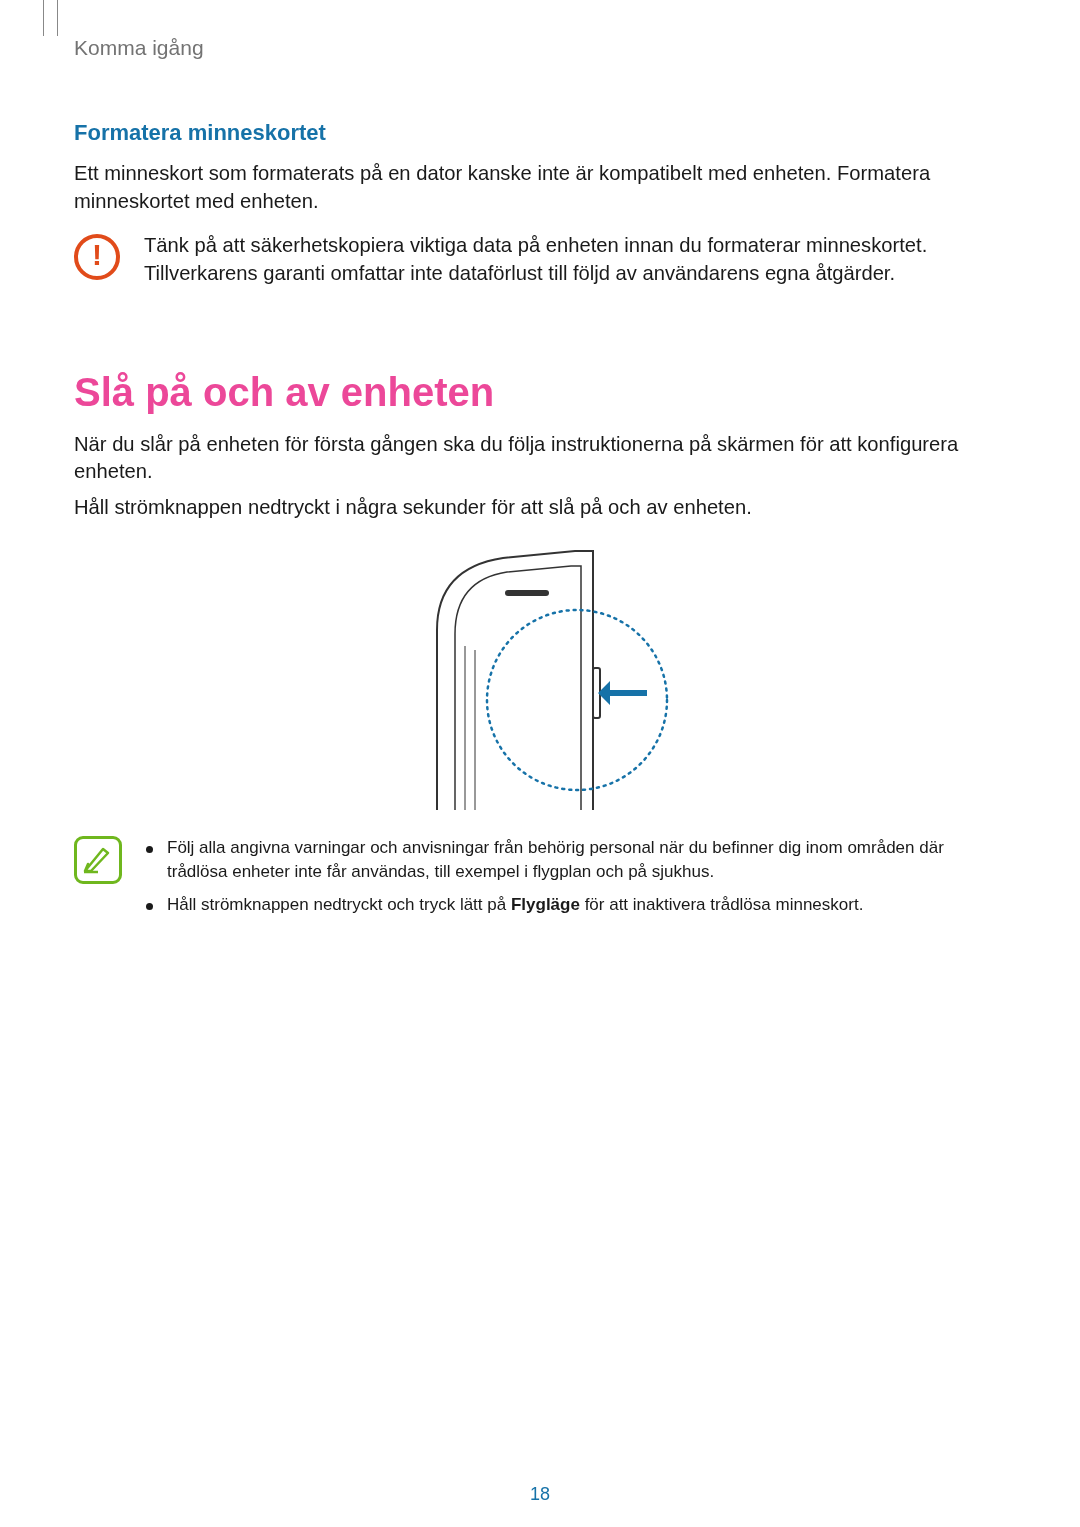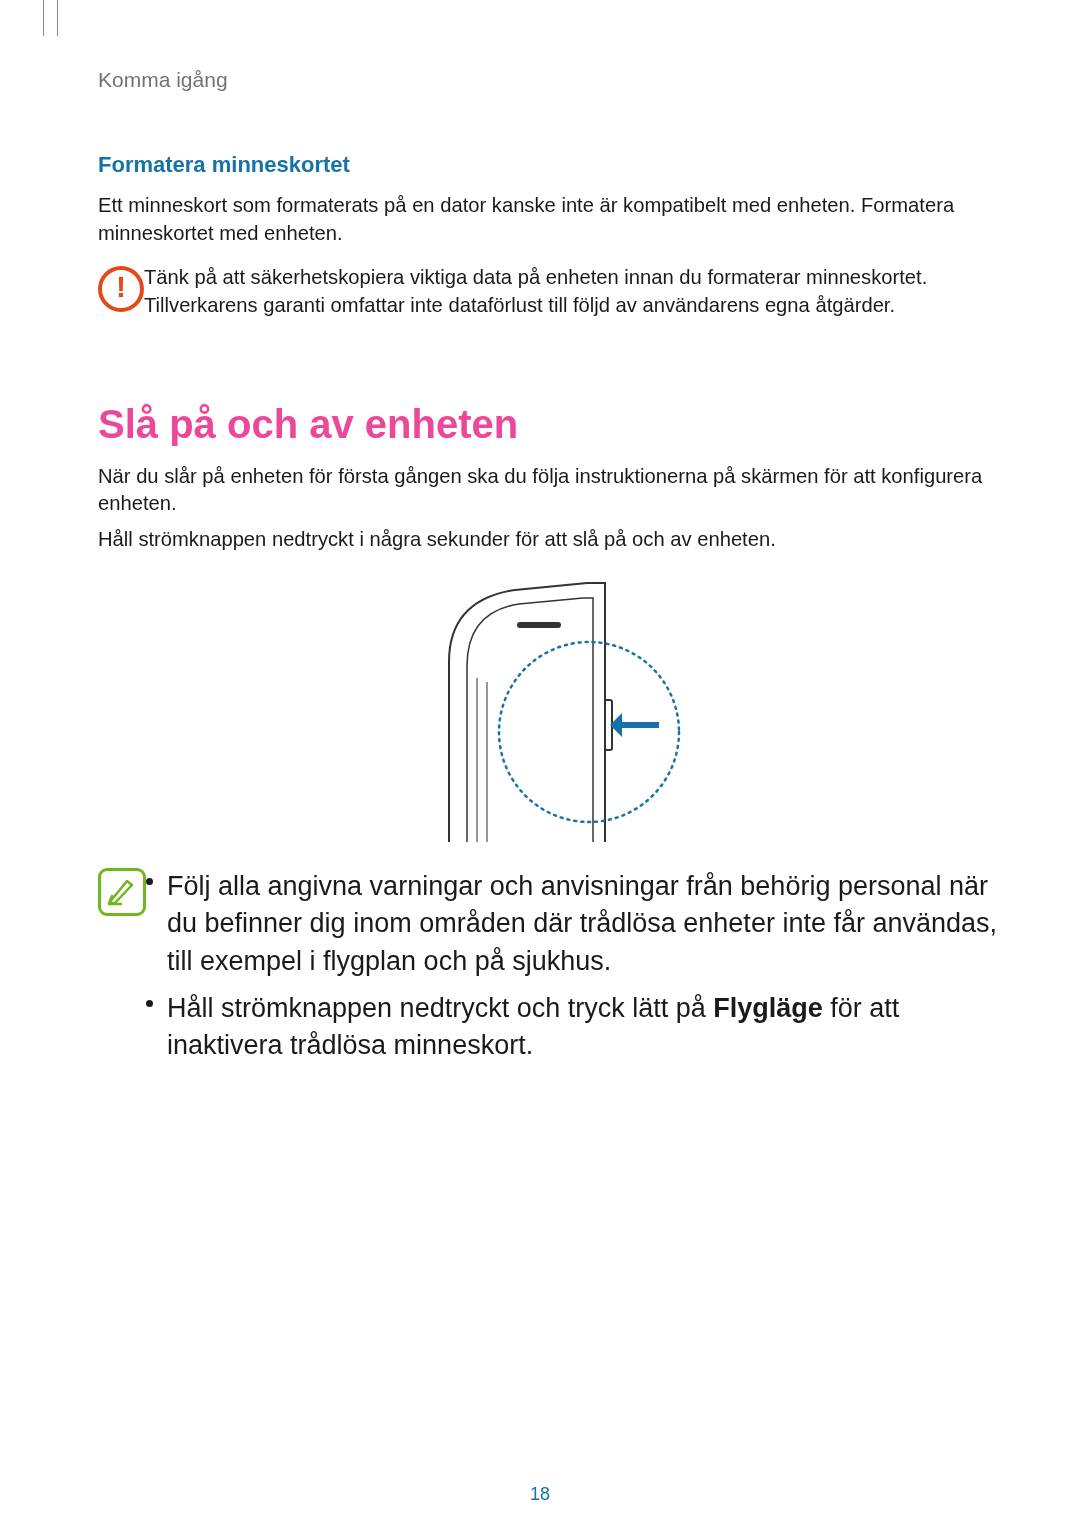--- a/index.html
+++ b/index.html
@@ -16,22 +16,21 @@
   .tabmark {
     position: absolute;
     top: 0;
     left: 43px;
     width: 13px;
     height: 36px;
     border-left: 1px solid #888;
     border-right: 1px solid #888;
   }
   .page {
-    padding: 68px 74px 60px 74px;
-    margin-left: 24px;
+    padding: 36px 74px 60px 74px;
   }
   .chapter {
     color: #737373;
     font-size: 21px;
     margin-bottom: 60px;
   }
   .subhead {
     color: #1672a8;
     font-size: 22px;
     font-weight: 600;
@@ -44,20 +43,21 @@
   }
   .body-text-spaced {
     font-size: 20.2px;
     line-height: 1.38;
     margin: 0 0 18px 0;
   }
   .bold { font-weight: 700; }
   .callout-row {
     display: flex;
     align-items: flex-start;
+    gap: 24px;
     margin: 4px 0 0 0;
   }
   .callout-icon-warn {
     width: 38px; height: 38px;
     border: 4px solid #e14b1a;
     border-radius: 50%;
     position: relative;
     flex: 0 0 auto;
   }
   .callout-icon-warn::before {
@@ -92,21 +92,21 @@
     display: flex;
     justify-content: center;
     margin: 28px 0 26px 0;
   }
   .note-list {
     flex: 1;
   }
   .note-item {
     display: flex;
     gap: 14px;
-    font-size: 27px;
+    font-size: 17px;
     line-height: 1.38;
     margin-bottom: 10px;
   }
   .bullet-dot {
     flex: 0 0 auto;
     width: 7px; height: 7px;
     background: #1a1a1a;
     border-radius: 50%;
     margin-top: 10px;
   }

